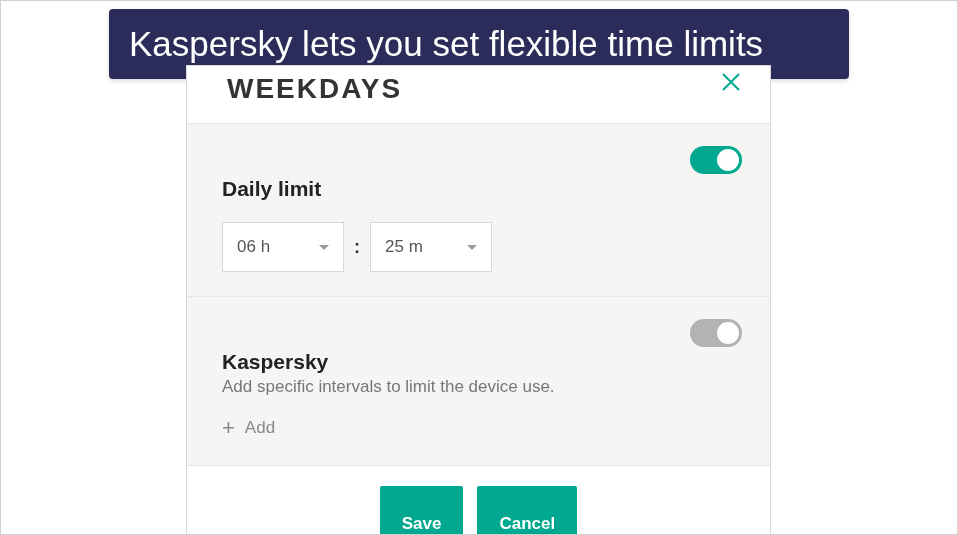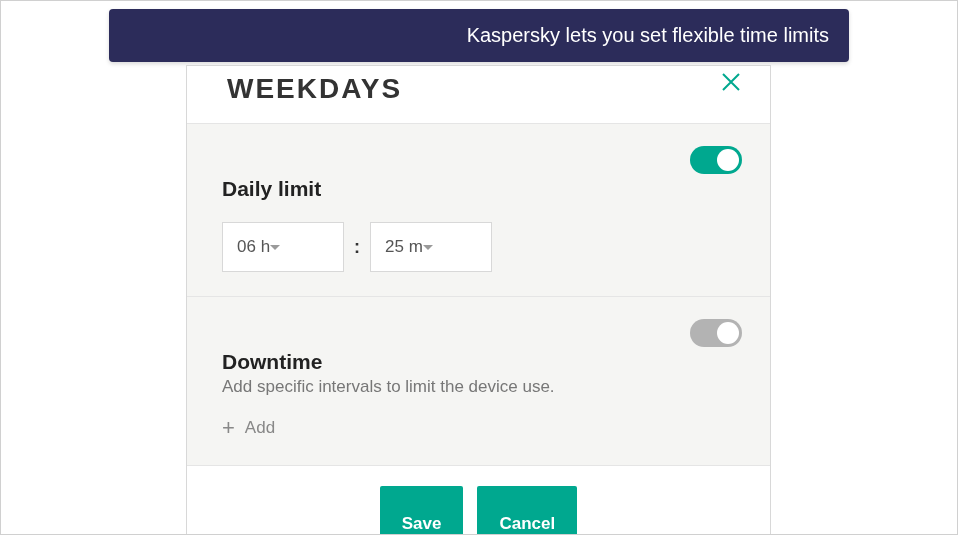--- a/index.html
+++ b/index.html
@@ -12,23 +12,23 @@
       border: 1px solid #d0d0d0;
       overflow: hidden;
     }
     .banner {
       position: absolute;
       top: 8px;
       left: 108px;
       right: 108px;
       background: #2c2c5a;
       color: #ffffff;
-      font-size: 20px;
+      font-size: 35px;
       font-weight: 500;
-      text-align: right;
+      text-align: left;
       padding: 15px 20px;
       border-radius: 4px;
       box-shadow: 0 2px 4px rgba(0,0,0,0.15);
     }
     .panel {
       position: absolute;
       top: 64px;
       left: 185px;
       width: 585px;
       border: 1px solid #d8d8d8;
@@ -100,20 +100,21 @@
     .toggle.off .toggle-knob { right: 3px; }
     .time-row {
       display: flex;
       align-items: center;
       gap: 10px;
       margin-top: 18px;
     }
     .dropdown {
       display: flex;
       align-items: center;
+      justify-content: space-between;
       background: #ffffff;
       border: 1px solid #d8d8d8;
       padding: 14px 14px;
       width: 122px;
       cursor: pointer;
     }
     .dropdown-value {
       font-size: 17px;
       color: #555555;
     }
@@ -190,21 +191,21 @@
       <div class="dropdown">
         <span class="dropdown-value">25 m</span>
         <span class="chevron"></span>
       </div>
     </div>
   </div>
 
   <div class="section">
     <div class="section-head">
       <div>
-        <div class="section-title">Downtime</div>
+        <div class="section-title">Kaspersky</div>
         <div class="section-desc">Add specific intervals to limit the device use.</div>
       </div>
       <div class="toggle off">
         <div class="toggle-knob"></div>
       </div>
     </div>
     <div class="add-row">
       <span class="plus-icon">+</span>
       <span class="add-label">Add</span>
     </div>

